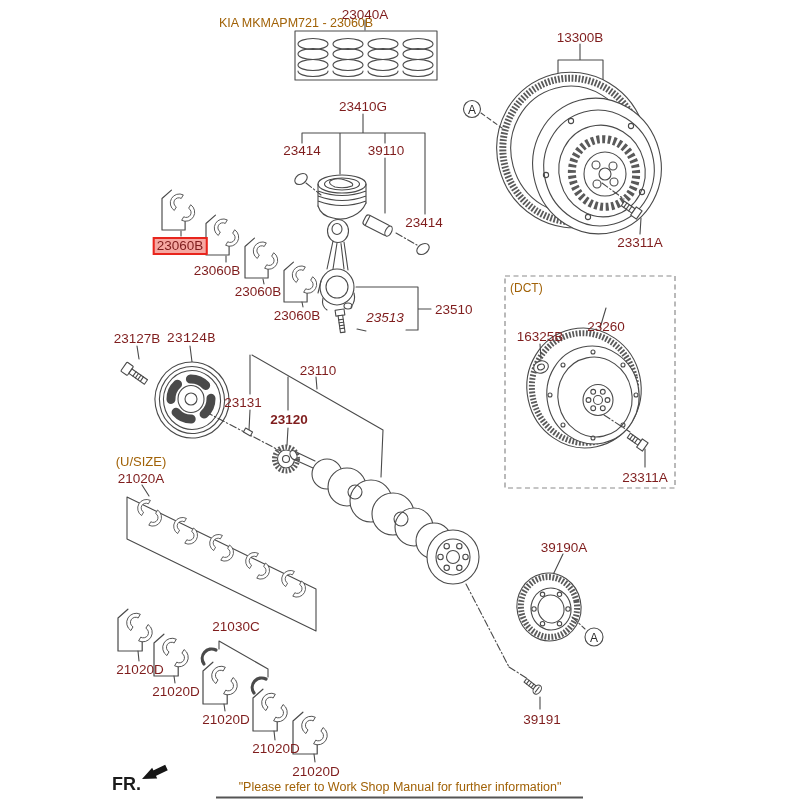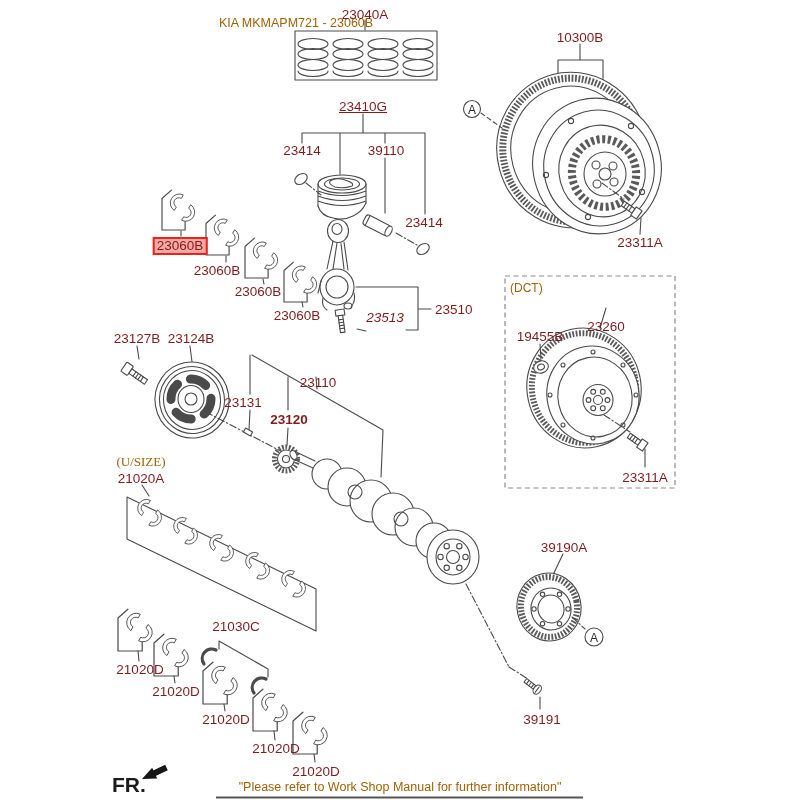--- a/index.html
+++ b/index.html
@@ -11,21 +11,21 @@
   .shl{fill:#fff;stroke:#4a4a4a;stroke-width:1.1;}
   .crs{fill:none;stroke:#4a4a4a;stroke-width:3.2;stroke-linecap:round;}
   .teeth{fill:none;stroke:#5a5a5a;stroke-dasharray:1.8 1.6;}
   .dash{stroke-dasharray:4.5 3;}
   .ddot{stroke-dasharray:7 2.5 1.5 2.5;}
   .pl{position:absolute;transform:translateX(-50%);font-size:13.5px;color:#7f1d1d;
       white-space:nowrap;line-height:15px;}
   .kt{position:absolute;transform:translateX(-50%);font-size:12.5px;color:#a16207;
       white-space:nowrap;line-height:14px;}
   .hl{background:#f6a8a2;border:2px solid #e8251d;padding:0 2px;line-height:14px;}
-  .fr{position:absolute;font-size:21px;font-weight:bold;color:#1b1b1b;line-height:21px;}
+  .fr{position:absolute;font-size:18px;font-weight:bold;color:#1b1b1b;line-height:21px;}
   .refa{font-size:12px;fill:#2e2e2e;text-anchor:middle;font-family:"Liberation Sans",sans-serif;}
 </style>
 </head>
 <body>
 
 <div id="stage">
 
 <svg width="800" height="800" viewBox="0 0 800 800">
   <defs>
     <path id="shell" class="shl" d="M-5.5 9.5 A11 11 0 0 1 5.5 -9.5 L3 -5.2 A6 6 0 0 0 -3 5.2 Z"></path>
@@ -300,46 +300,46 @@
 
   <g transform="translate(142 779) rotate(-25)">
     <path d="M0 0 L14 -6 L14 6 Z M12 -3 L27 -3 L27 3 L12 3 Z" fill="#161616"></path>
   </g>
 
   <path d="M216 797.5 L583 797.5" stroke="#555" stroke-width="2"></path>
 </svg>
 
 <div class="kt" style="left:296px;top:16px;">KIA MKMAPM721 - 23060B</div>
 <div class="pl" style="left:365px;top:7px;">23040A</div>
-<div class="pl" style="left:363px;top:99px;text-decoration:underline;">23410G</div>
+<div class="pl" style="left:363px;top:99px;">23410G</div>
 <div class="pl" style="left:302px;top:143px;">23414</div>
 <div class="pl" style="left:386px;top:143px;">39110</div>
 <div class="pl" style="left:424px;top:215px;">23414</div>
-<div class="pl" style="left:580px;top:30px;">10300B</div>
+<div class="pl" style="left:580px;top:30px;">13300B</div>
 <div class="pl" style="left:640px;top:235px;">23311A</div>
 
 <div class="pl hl" style="left:180px;top:237px;">23060B</div>
 <div class="pl" style="left:217px;top:263px;">23060B</div>
 <div class="pl" style="left:258px;top:284px;">23060B</div>
 <div class="pl" style="left:297px;top:308px;">23060B</div>
 <div class="pl" style="left:435px;top:302px;transform:none;">23510</div>
 <div class="pl" style="left:385px;top:310px;font-style:italic;">23513</div>
 
 <div class="kt" style="left:510px;top:281px;transform:none;font-size:12px;">(DCT)</div>
 <div class="pl" style="left:606px;top:294px;margin-top:25px;">23260</div>
-<div class="pl" style="left:540px;top:329px;">19455B</div>
+<div class="pl" style="left:540px;top:329px;">16325B</div>
 <div class="pl" style="left:645px;top:470px;">23311A</div>
 
 <div class="pl" style="left:137px;top:331px;">23127B</div>
-<div class="pl" style="left:191px;top:331px;">23124B</div>
+<div class="pl" style="left:191px;top:331px;font-family:Liberation Mono, monospace;">23124B</div>
 <div class="pl" style="left:243px;top:395px;">23131</div>
 <div class="pl" style="left:289px;top:412px;font-weight:bold;">23120</div>
-<div class="pl" style="left:318px;top:375px;text-align:right;">23110</div>
-
-<div class="kt" style="left:141px;top:455px;font-size:13px;font-family:Liberation Serif, serif;">(U/SIZE)</div>
+<div class="pl" style="left:318px;top:363px;text-align:right;">23110</div>
+
+<div class="kt" style="left:141px;top:455px;font-size:13px;">(U/SIZE)</div>
 <div class="pl" style="left:141px;top:471px;">21020A</div>
 <div class="pl" style="left:236px;top:619px;">21030C</div>
 <div class="pl" style="left:140px;top:662px;">21020D</div>
 <div class="pl" style="left:176px;top:684px;">21020D</div>
 <div class="pl" style="left:226px;top:712px;">21020D</div>
 <div class="pl" style="left:276px;top:741px;">21020D</div>
 <div class="pl" style="left:316px;top:764px;">21020D</div>
 
 <div class="pl" style="left:564px;top:540px;">39190A</div>
 <div class="pl" style="left:542px;top:712px;">39191</div>

